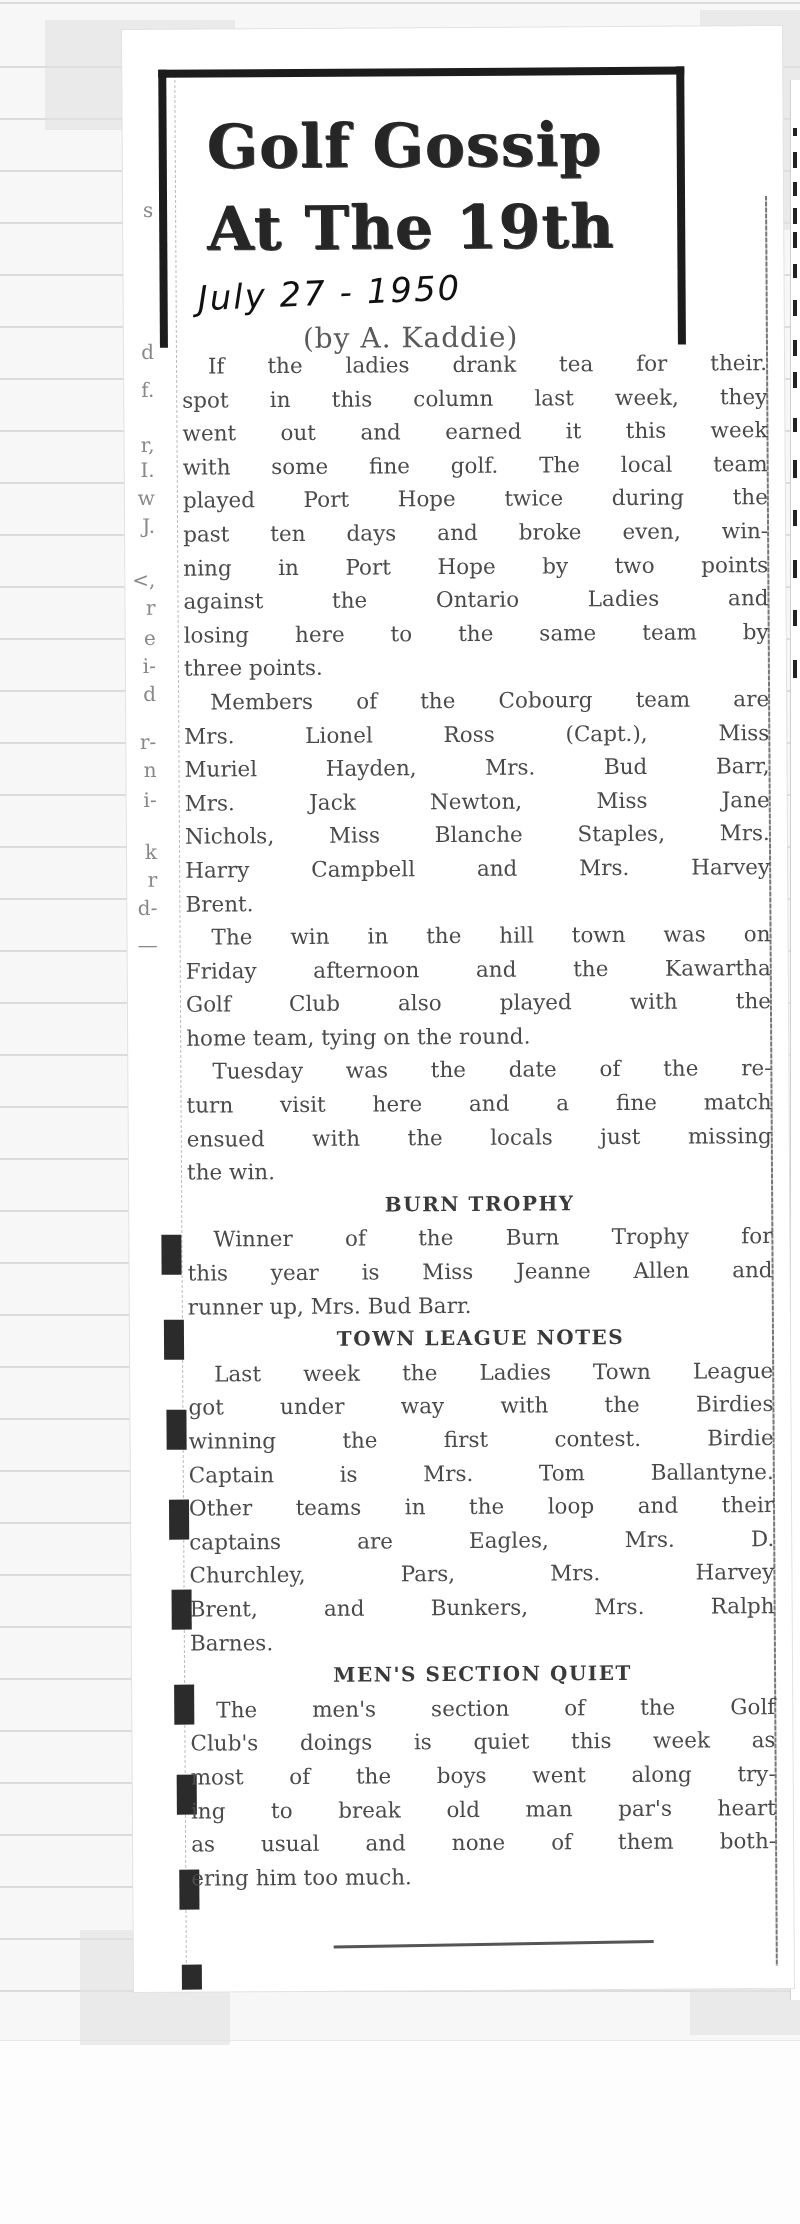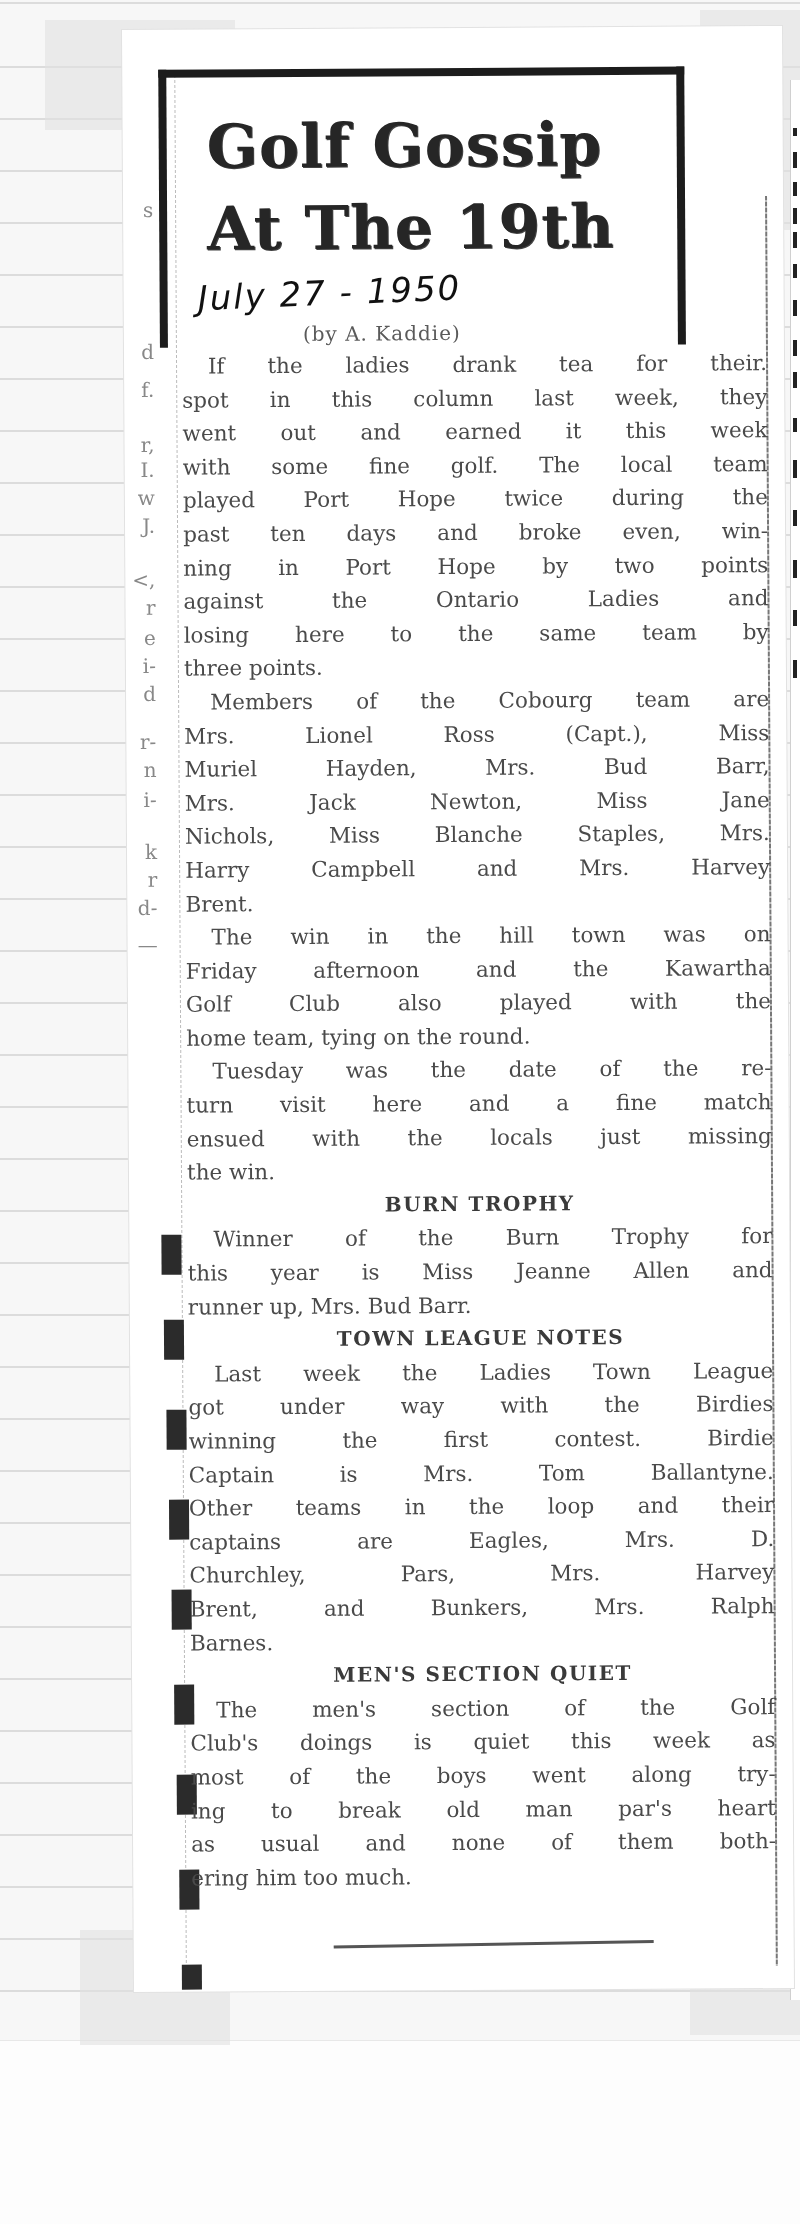--- a/index.html
+++ b/index.html
@@ -115,21 +115,21 @@
       font-family: "DejaVu Sans", sans-serif;
       font-style: italic;
       font-size: 34px;
       color: #111;
       letter-spacing: 2px;
       transform: rotate(-2deg);
     }
     .byline {
       position: absolute;
       left: 135px; top: 245px;
-      font-size: 20px;
+      font-size: 28px;
       color: #5a5a5a;
       letter-spacing: 1px;
     }
     .article {
       position: absolute;
       left: 58px; top: 320px;
       width: 585px;
       font-family: "DejaVu Serif", serif;
       font-size: 21.5px;
       line-height: 33.6px;

